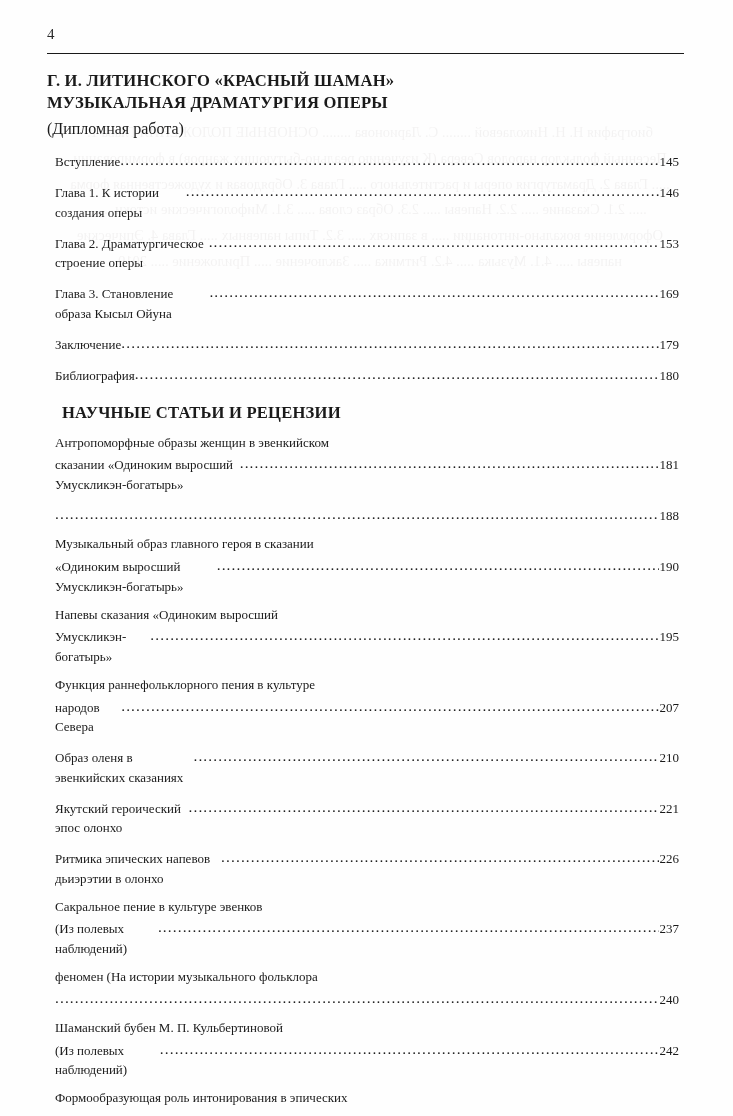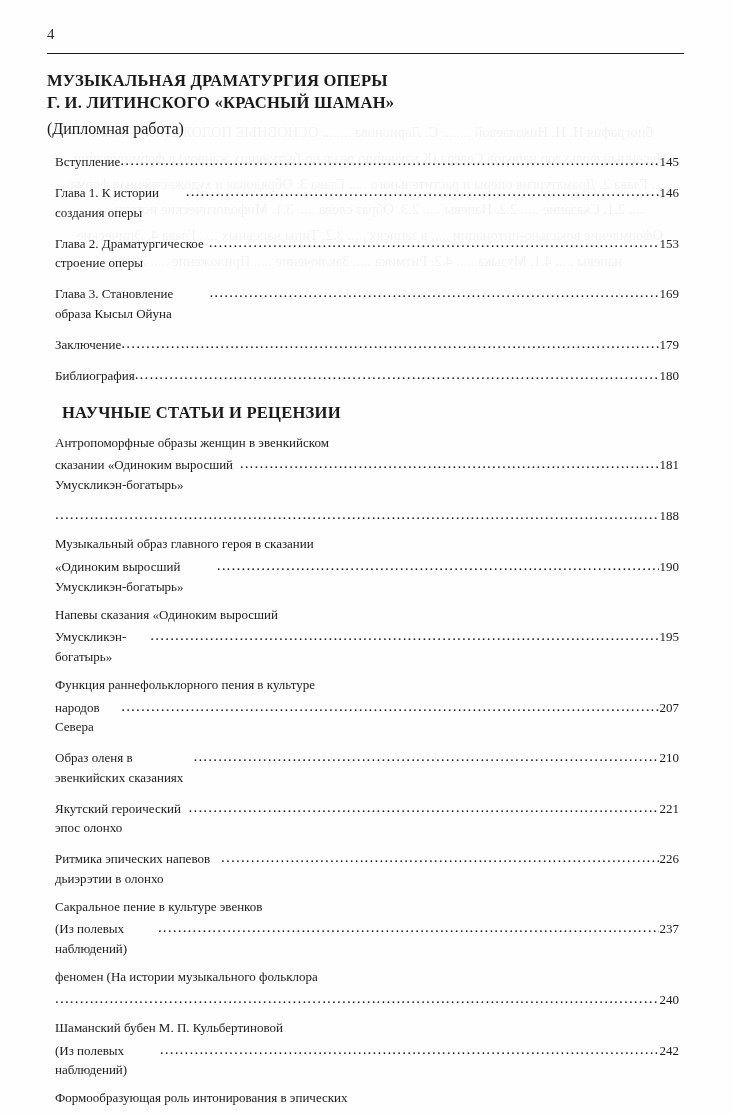--- a/index.html
+++ b/index.html
@@ -130,22 +130,22 @@
 
   <div class="ghost">биография Н. Н. Николаевой ........ С. Ларионова ........ ОСНОВНЫЕ ПОЛОЖЕНИЯ Глава 1. Песенный фольклор народов Севера (К изучению реально-бытующих жанров) в формировании ..... Глава 2. Драматургия оперы и растительного ..... Глава 3. Обрядовая и художественная форма ..... 2.1. Сказание ..... 2.2. Напевы ..... 2.3. Образ слова ..... 3.1. Мифологические истоки ..... Оформление вокально-интонации ..... в записях ..... 3.2. Типы напевных ..... Глава 4. Эпические напевы ..... 4.1. Музыка ..... 4.2. Ритмика ..... Заключение ..... Приложение ..... 2019</div>
 
   <div class="content">
 
     <div class="folio">4</div>
     <hr class="rule">
 
     <div>
       <h1 class="sect-title">
+        <span class="cont-line">Г. И. ЛИТИНСКОГО «КРАСНЫЙ ШАМАН»</span>
         <span class="cont-line">МУЗЫКАЛЬНАЯ ДРАМАТУРГИЯ ОПЕРЫ</span>
-        <span class="cont-line">Г. И. ЛИТИНСКОГО «КРАСНЫЙ ШАМАН»</span>
       </h1>
       <div class="subnote">(Дипломная работа)</div>
 
       <div class="toc">
 
         <div class="toc-entry">
           <div class="entry-line">
             <span class="entry-text">Вступление </span>
             <span class="leader"></span>
             <span class="page-num">145</span>

